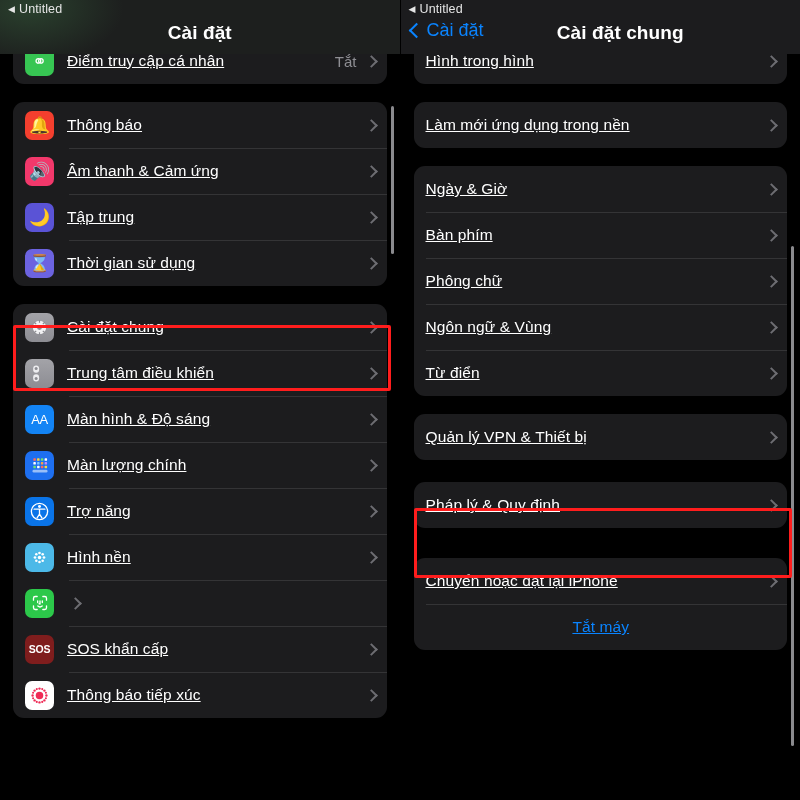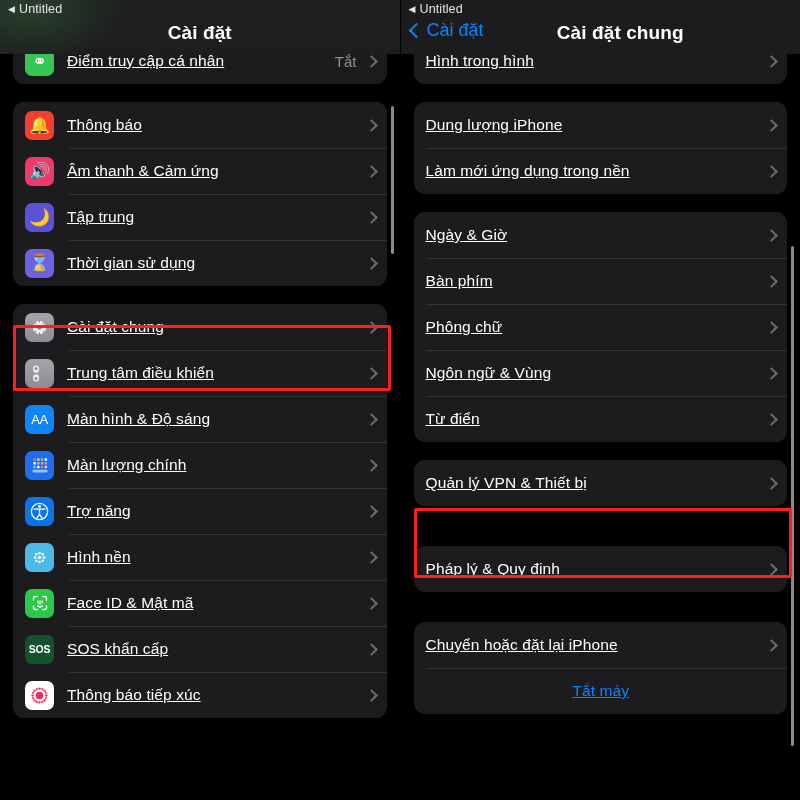--- a/index.html
+++ b/index.html
@@ -100,21 +100,21 @@
   .ic-focus{background:#5a53d6;}
   .ic-screentime{background:#6c63e0;}
   .ic-general{background:linear-gradient(180deg,#a3a3a8,#8d8d93);}
   .ic-control{background:linear-gradient(180deg,#a3a3a8,#8d8d93);}
   .ic-display{background:#1384f5;}
   .ic-home{background:#1e6ff0;}
   .ic-access{background:#0a74e8;}
   .ic-wall{background:#4cb9e8;}
   .ic-siri{background:radial-gradient(circle at 40% 38%,#ff3ba0 0%,#7b2bd6 42%,#101024 80%);}
   .ic-faceid{background:#2cc84a;}
-  .ic-sos{background:#14532d;}
+  .ic-sos{background:#7f1d1d;}
   .ic-expo{background:#ffffff;}
   .ic-hotspot{background:#37c653;}
   .glyph{font-size:17px;line-height:1;color:#fff;}
   .sos-txt{font-size:10.5px;font-weight:700;color:#fff;letter-spacing:-.2px;}
   .aa-txt{font-size:13px;font-weight:400;color:#fff;letter-spacing:-.3px;}
   .clip-row{ 
     margin-top:-16px;
   }
 </style>
 </head>
@@ -272,21 +272,20 @@
                 <path d="M4.2 8.6V6.2a2 2 0 012-2h2.4"></path>
                 <path d="M19.8 8.6V6.2a2 2 0 00-2-2h-2.4"></path>
                 <path d="M4.2 15.4v2.4a2 2 0 002 2h2.4"></path>
                 <path d="M19.8 15.4v2.4a2 2 0 01-2 2h-2.4"></path>
                 <path d="M9.2 9.4v2M14.8 9.4v2"></path>
                 <path d="M12 9.6v3.3h-1.1"></path>
                 <path d="M9.4 15.6c1.5 1.3 3.7 1.3 5.2 0"></path>
               </g>
             </svg>
           </span>
-          <span class="label">Face ID &amp; Mật mã</span>
           <span class="chev"></span>
         </div>
         <div class="row">
           <span class="icon ic-sos">
               <span class="sos-txt">SOS</span>
             </span>
           <span class="label">SOS khẩn cấp</span>
           <span class="chev"></span>
         </div>
         <div class="row">
@@ -338,24 +337,20 @@
 
       <div class="group clip-row" style="margin-top:38px;">
         <div class="row noicon">
           <span class="label">Hình trong hình</span>
           <span class="chev"></span>
         </div>
       </div>
 
       <div class="group">
         <div class="row noicon">
-          <span class="label">Dung lượng iPhone</span>
-          <span class="chev"></span>
-        </div>
-        <div class="row noicon">
           <span class="label">Làm mới ứng dụng trong nền</span>
           <span class="chev"></span>
         </div>
       </div>
 
       <div class="group">
         <div class="row noicon">
           <span class="label">Ngày &amp; Giờ</span>
           <span class="chev"></span>
         </div>
@@ -377,21 +372,21 @@
         </div>
       </div>
 
       <div class="group">
         <div class="row noicon">
           <span class="label">Quản lý VPN &amp; Thiết bị</span>
           <span class="chev"></span>
         </div>
       </div>
 
-      <div class="group" style="margin-top:40px;">
+      <div class="group" style="margin-top:22px;">
         <div class="row noicon">
           <span class="label">Pháp lý &amp; Quy định</span>
           <span class="chev"></span>
         </div>
       </div>
 
       <div class="group" style="margin-top:30px;">
         <div class="row noicon">
           <span class="label">Chuyển hoặc đặt lại iPhone</span>
           <span class="chev"></span>

